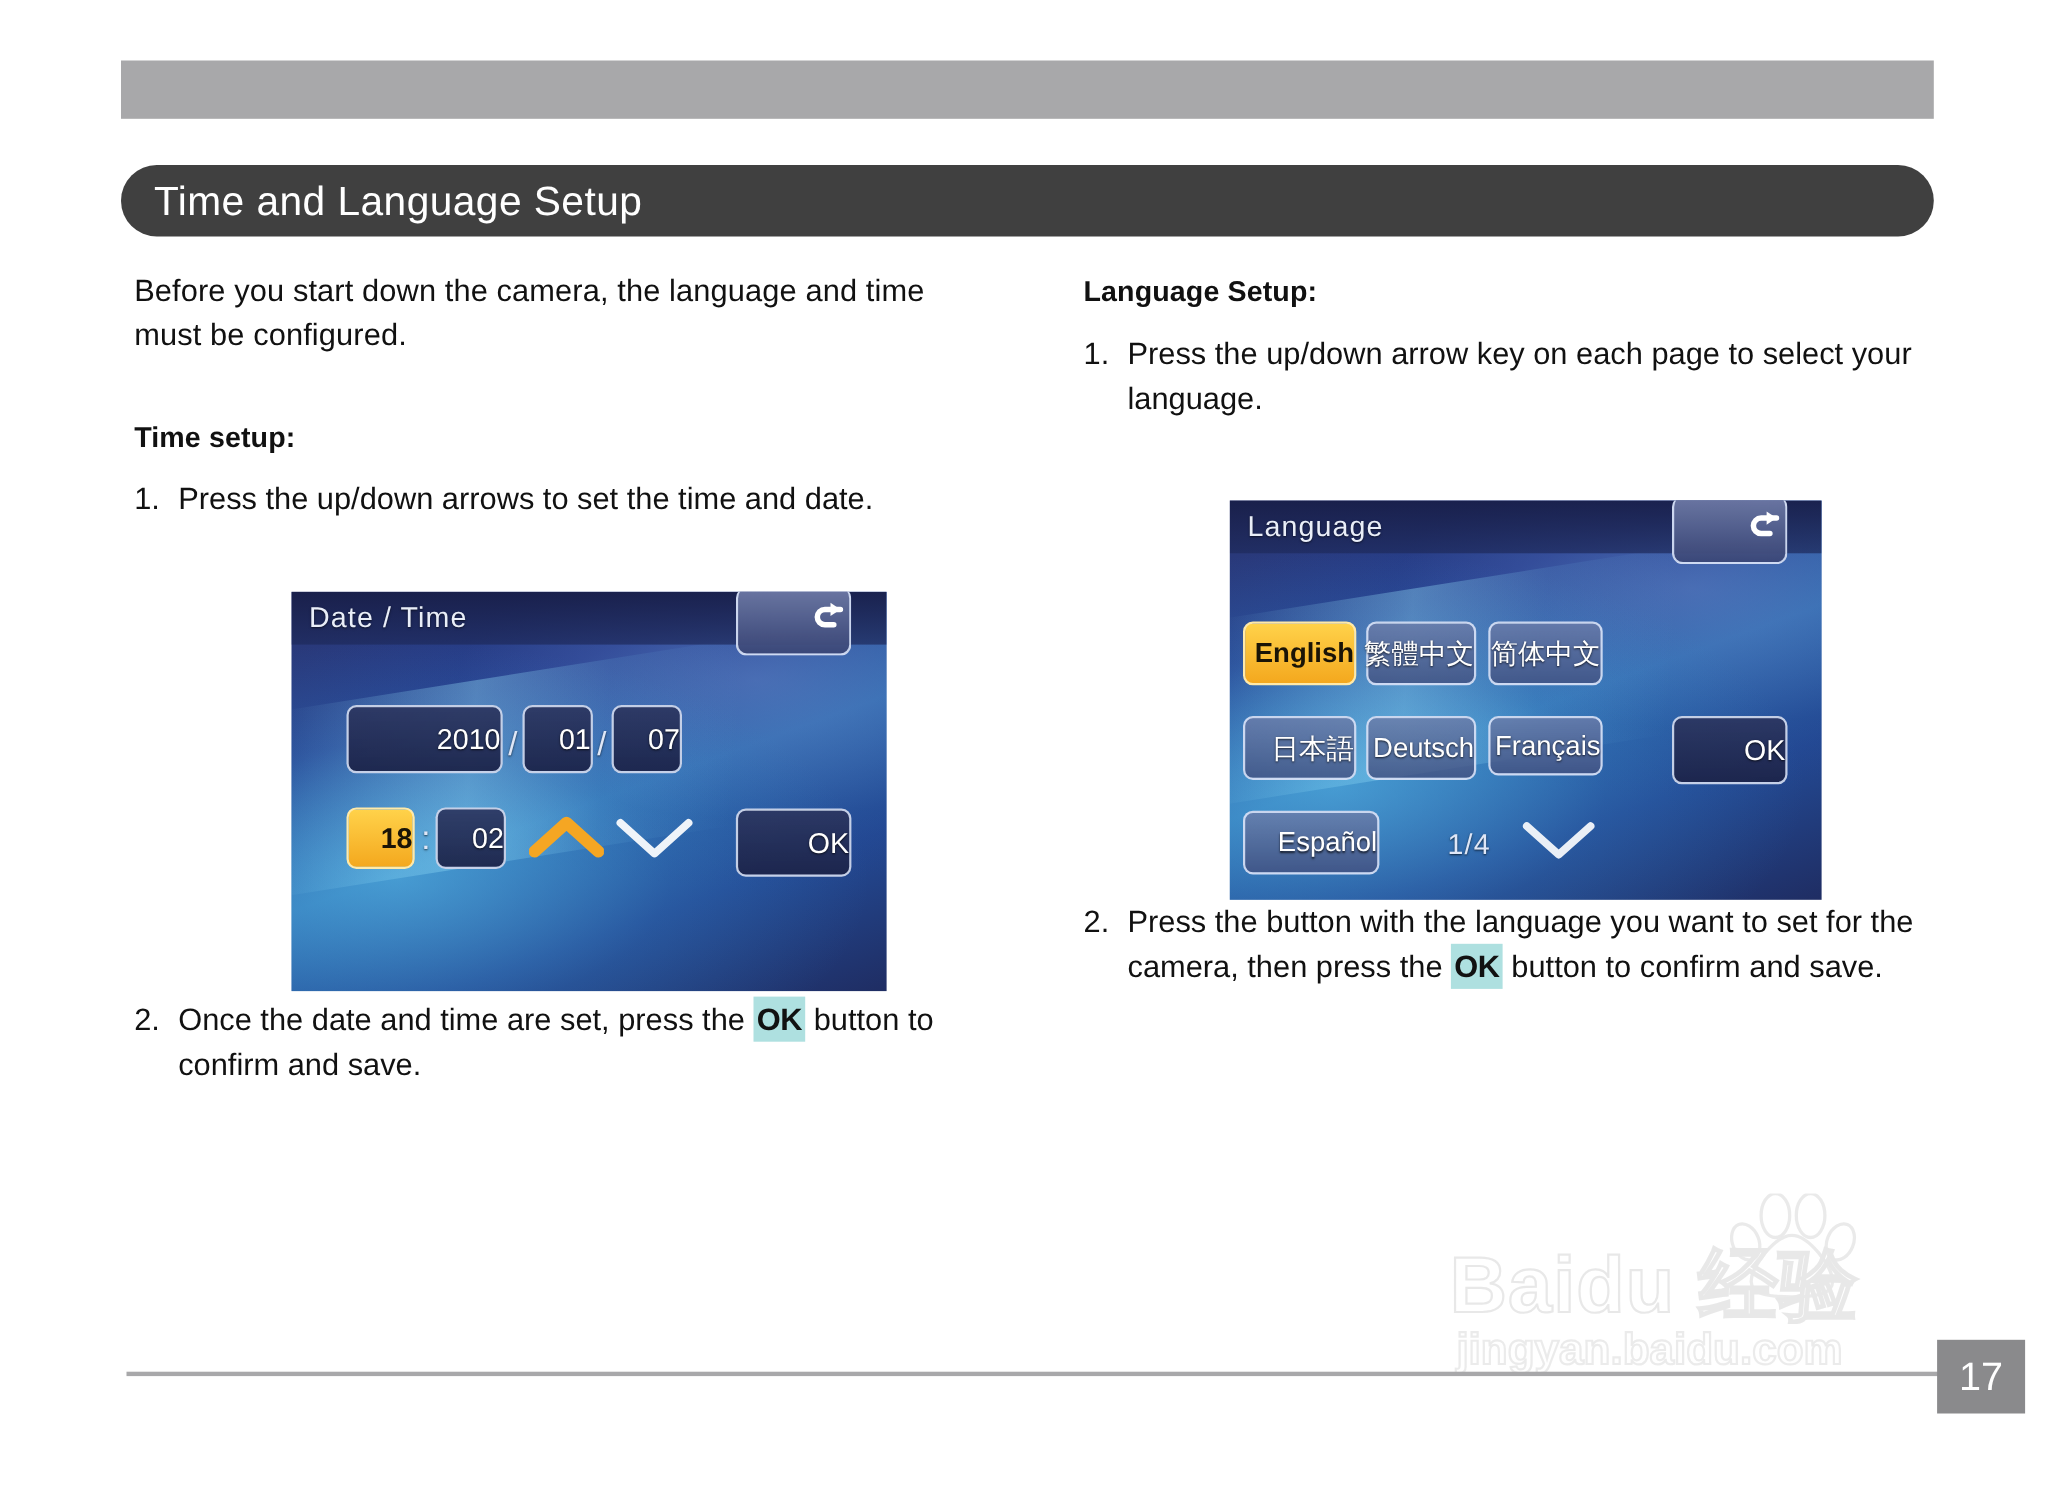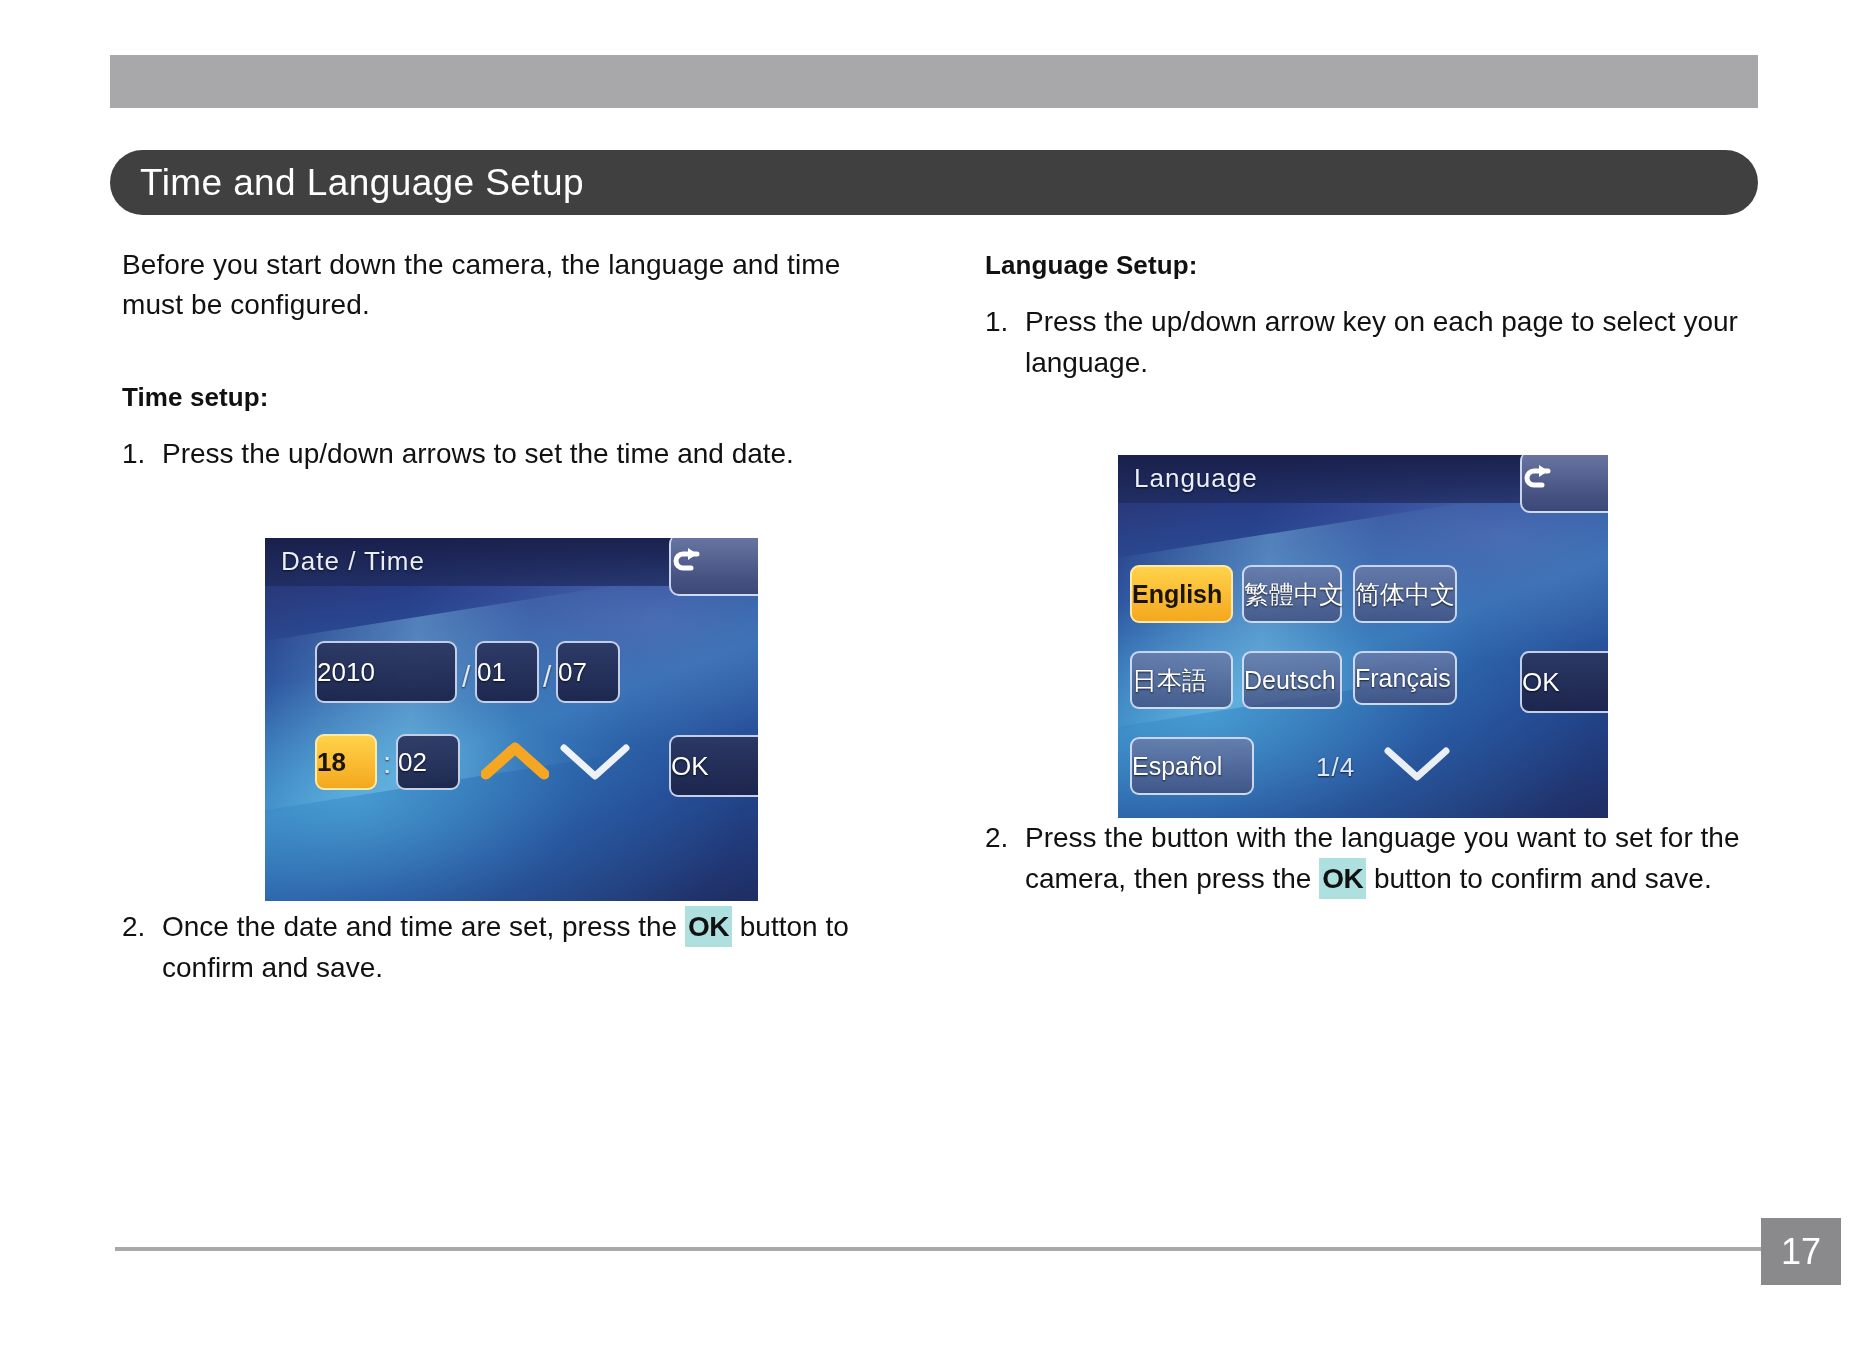--- a/index.html
+++ b/index.html
@@ -73,20 +73,21 @@
   }
 
   
   .lcd{
     position:absolute;
     overflow:hidden;
     background:
       radial-gradient(120% 90% at 18% 72%, rgba(90,190,235,.55) 0%, rgba(60,140,205,.22) 38%, rgba(0,0,0,0) 66%),
       radial-gradient(100% 70% at 78% 22%, rgba(110,130,200,.45) 0%, rgba(40,60,140,.15) 50%, rgba(0,0,0,0) 75%),
       linear-gradient(160deg,#2b3570 0%, #26418f 28%, #2f72b4 52%, #234a94 74%, #1f2d63 100%);
+    padding-left: 48px;
   }
   .lcd .sheen{
     position:absolute;left:-10%;top:18%;width:120%;height:46%;
     background:linear-gradient(104deg, rgba(255,255,255,0) 8%, rgba(150,225,250,.38) 34%, rgba(120,200,240,.12) 52%, rgba(255,255,255,0) 70%);
     transform:rotate(-9deg);
     pointer-events:none;
   }
   .lcd .titlestrip{
     position:absolute;left:0;top:0;width:100%;height:48px;
     background:linear-gradient(180deg, rgba(24,30,72,.92) 0%, rgba(30,42,92,.72) 100%);
@@ -95,21 +96,21 @@
     position:absolute;left:16px;top:8px;
     color:#e9eef8;font-size:26px;letter-spacing:1px;
     text-shadow:0 1px 2px rgba(0,0,0,.6);
   }
   .btn{
     position:absolute;
     border:2px solid rgba(225,235,255,.85);
     border-radius:9px;
     background:linear-gradient(180deg, rgba(96,112,160,.85) 0%, rgba(48,60,104,.85) 55%, rgba(36,46,86,.9) 100%);
     color:#ffffff;
-    display:flex;align-items:center;justify-content:flex-start;
+    display:flex;align-items:center;justify-content:flex-end;
     font-size:26px;
     text-shadow:0 1px 2px rgba(0,0,0,.75);
     box-sizing:border-box;
     white-space:nowrap;
   }
   .btn.dark{
     background:linear-gradient(180deg, rgba(44,54,96,.92) 0%, rgba(28,36,74,.95) 100%);
   }
   .btn.sel{
     background:linear-gradient(180deg,#ffd24a 0%, #f4a81e 100%);
@@ -324,20 +325,35 @@
       </div>
     </div>
 
     <div class="step" style="margin-top:434px;">
       <span class="num">2.</span>
       <span class="txt"><span>Press the button with the language you want to set for the camera, then press the </span><span class="okbadge">OK</span><span> button to confirm and save.</span></span>
     </div>
 
   </div>
 
+  <div class="watermark">
+    <div class="wm-paw">
+      <svg width="118" height="96" viewBox="0 0 118 96">
+        <g fill="none" stroke="#d6d6d6" stroke-width="3">
+          <ellipse cx="44" cy="20" rx="13" ry="20"></ellipse>
+          <ellipse cx="76" cy="20" rx="13" ry="20"></ellipse>
+          <ellipse cx="17" cy="44" rx="12" ry="17" transform="rotate(-22 17 44)"></ellipse>
+          <ellipse cx="103" cy="44" rx="12" ry="17" transform="rotate(22 103 44)"></ellipse>
+          <path d="M59 38 C74 38 96 66 96 80 C96 91 82 94 59 94 C36 94 22 91 22 80 C22 66 44 38 59 38 Z"></path>
+        </g>
+      </svg>
+    </div>
+    <div class="wm-main">Baidu 经验</div>
+    <div class="wm-sub">jingyan.baidu.com</div>
+  </div>
 
   <div class="footline"></div>
 
   <div class="pagenum">
     <span>17</span>
   </div>
 
 </div>
 
 </body></html>

